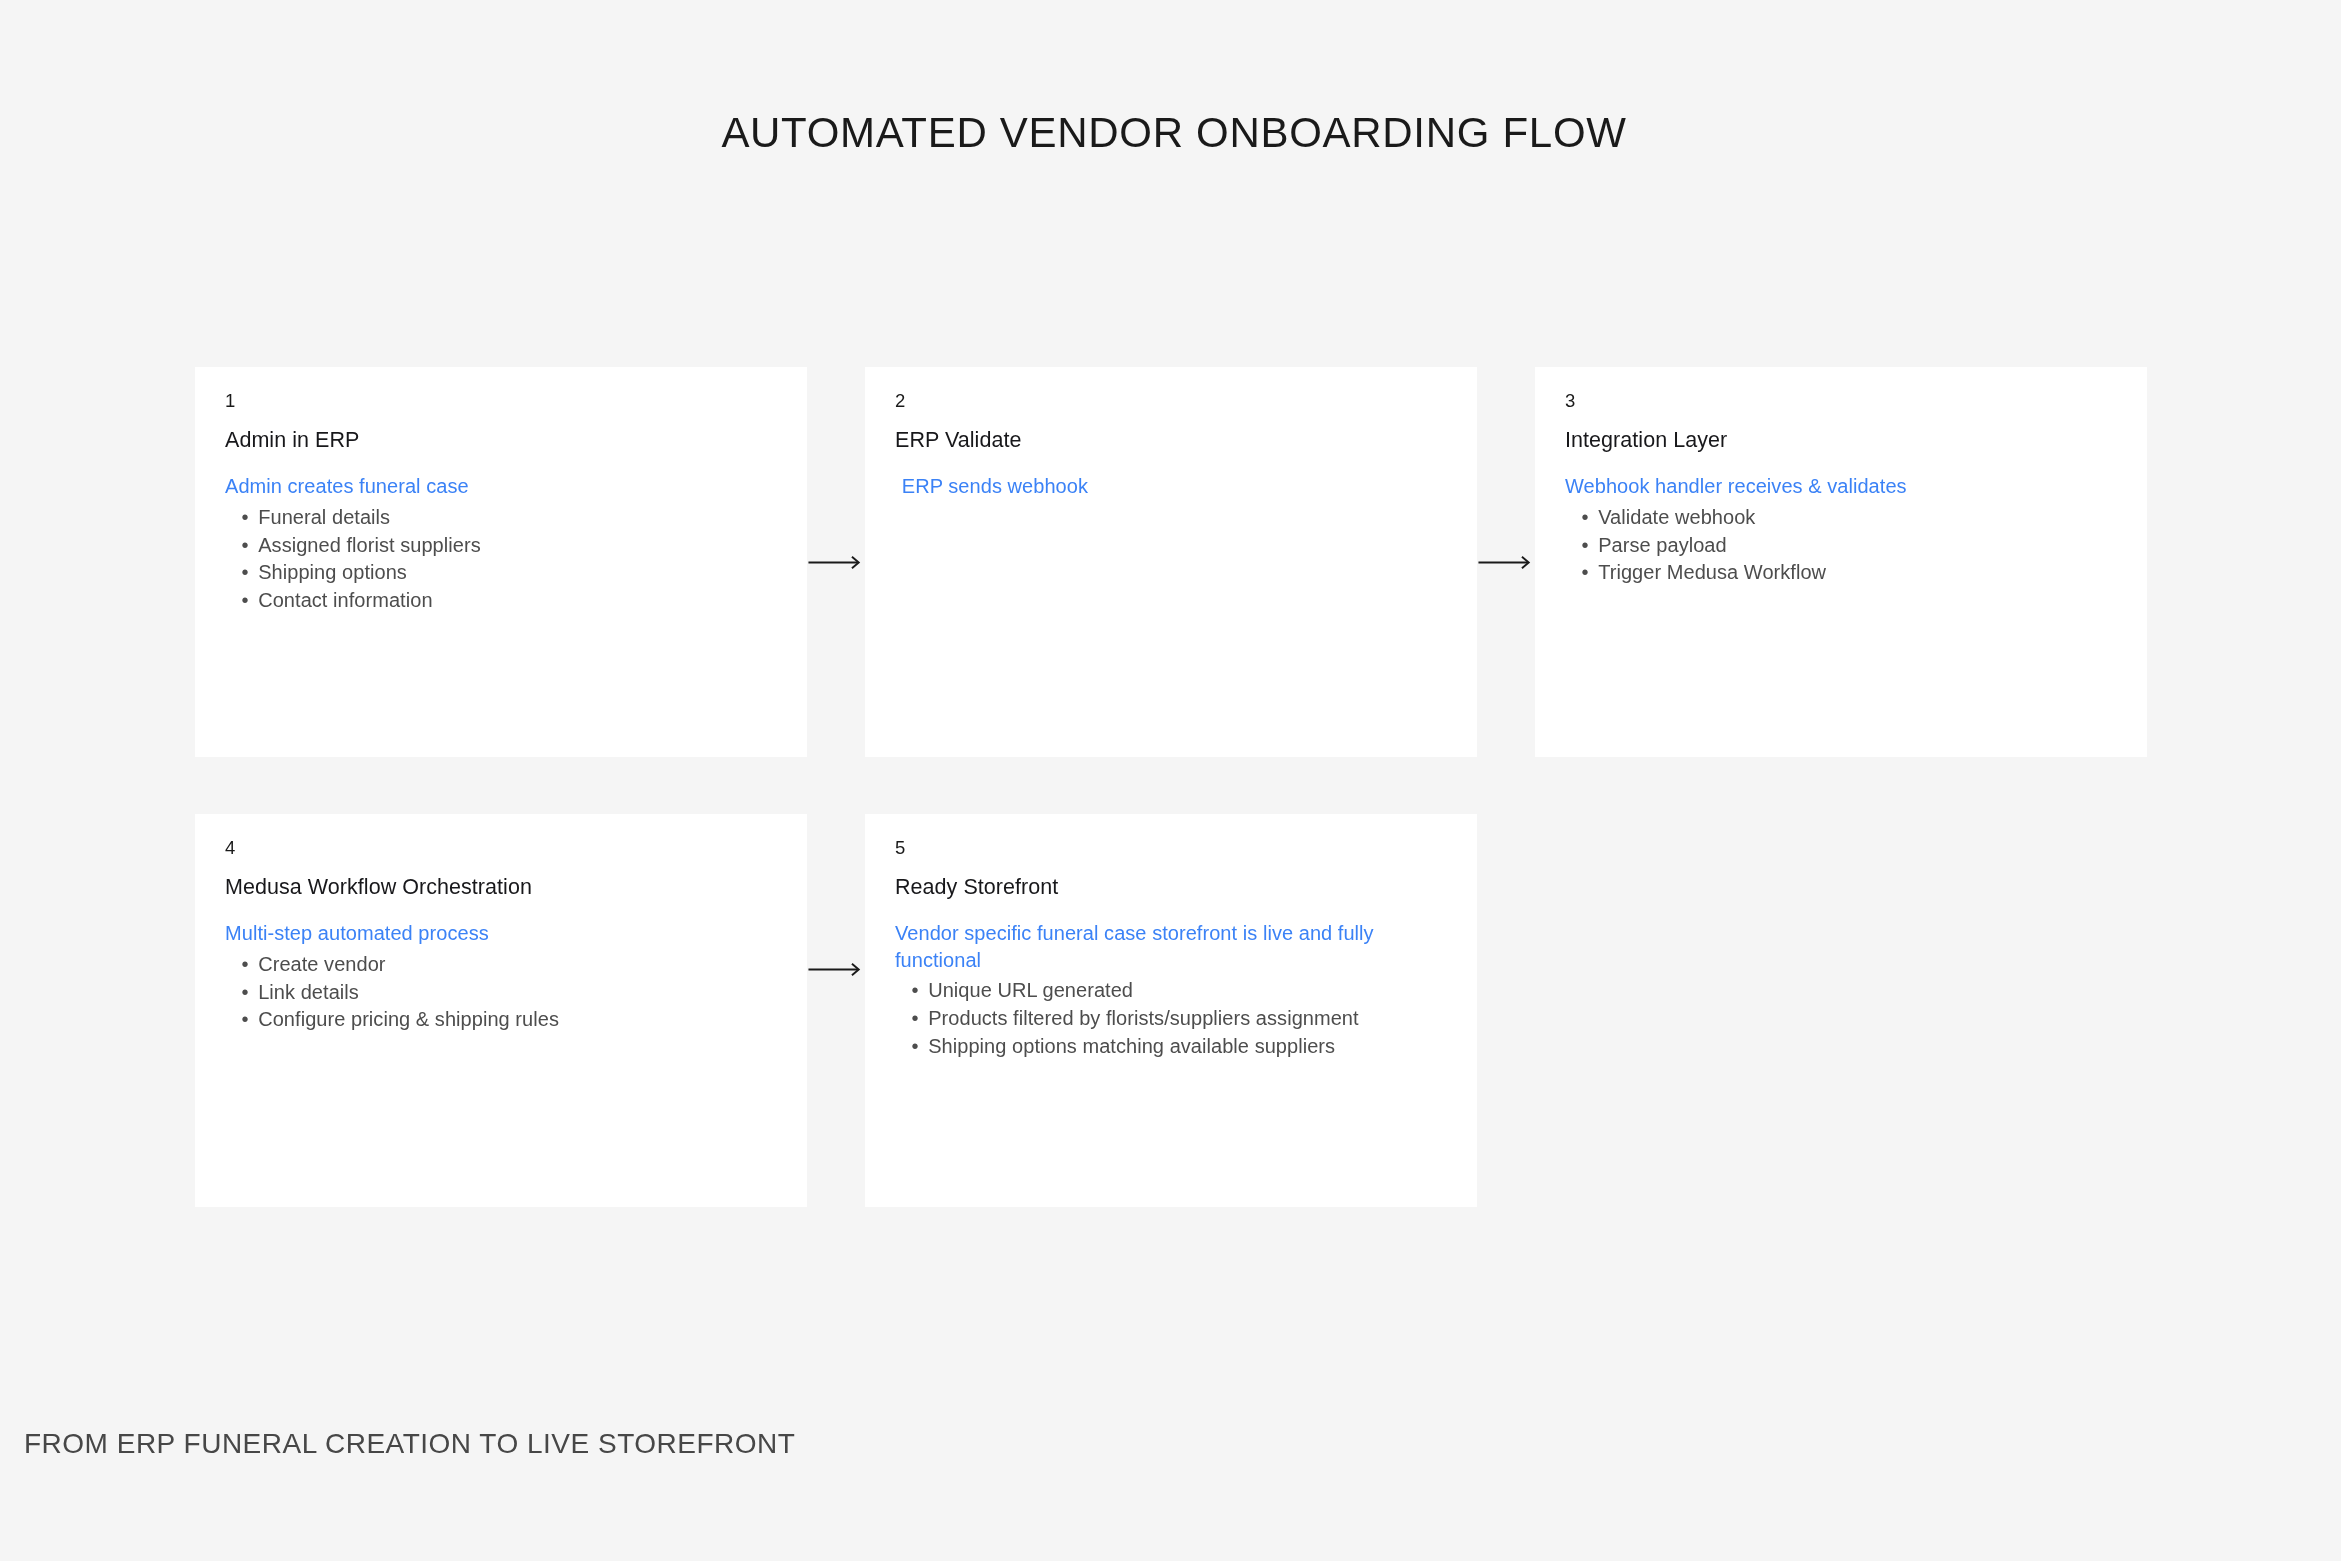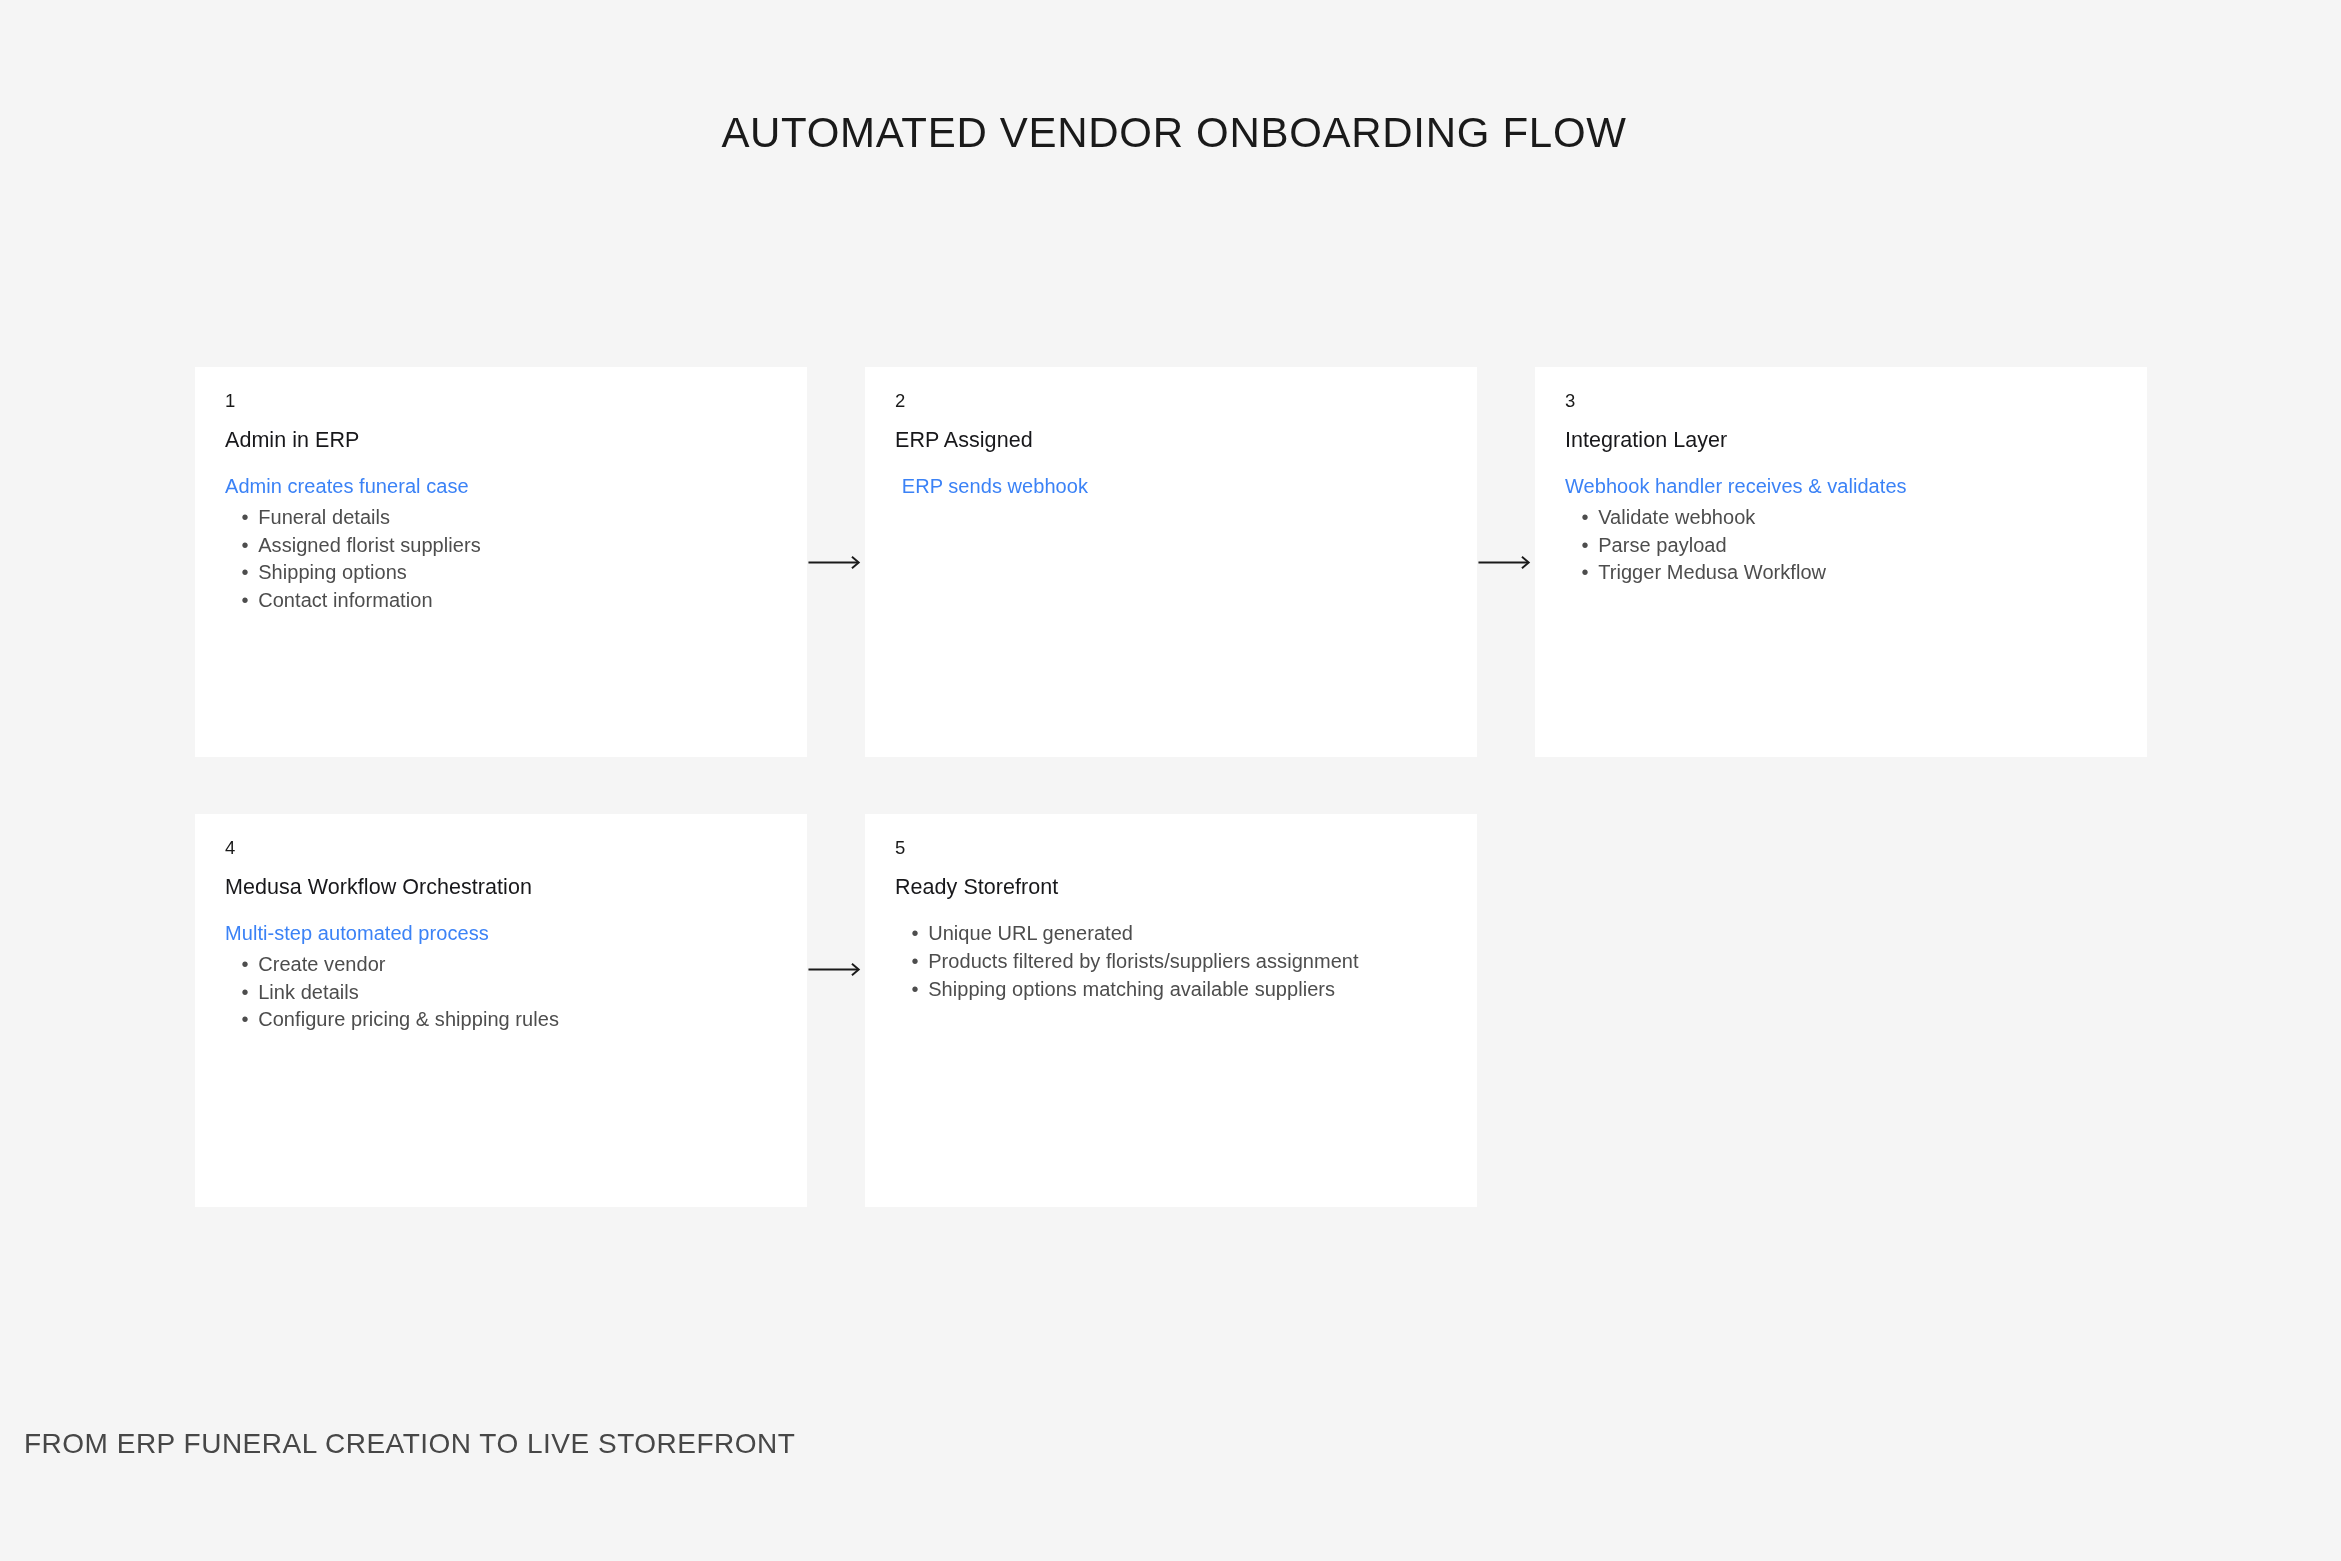--- a/index.html
+++ b/index.html
@@ -160,21 +160,21 @@
         <ul class="card-bullets">
           <li><span class="dot">•</span><span>Funeral details</span></li>
           <li><span class="dot">•</span><span>Assigned florist suppliers</span></li>
           <li><span class="dot">•</span><span>Shipping options</span></li>
           <li><span class="dot">•</span><span>Contact information</span></li>
         </ul>
       </div>
 
       <div class="card">
         <div class="card-number">2</div>
-        <div class="card-title">ERP Assigned</div>
+        <div class="card-title">ERP Validate</div>
         <p class="card-desc indented">ERP sends webhook</p>
       </div>
 
       <div class="card">
         <div class="card-number">3</div>
         <div class="card-title">Integration Layer</div>
         <p class="card-desc">Webhook handler receives &amp; validates</p>
         <ul class="card-bullets">
           <li><span class="dot">•</span><span>Validate webhook</span></li>
           <li><span class="dot">•</span><span>Parse payload</span></li>
@@ -206,20 +206,21 @@
         <ul class="card-bullets">
           <li><span class="dot">•</span><span>Create vendor</span></li>
           <li><span class="dot">•</span><span>Link details</span></li>
           <li><span class="dot">•</span><span>Configure pricing &amp; shipping rules</span></li>
         </ul>
       </div>
 
       <div class="card">
         <div class="card-number">5</div>
         <div class="card-title">Ready Storefront</div>
+        <p class="card-desc">Vendor specific funeral case storefront is live and fully functional</p>
         <ul class="card-bullets">
           <li><span class="dot">•</span><span>Unique URL generated</span></li>
           <li><span class="dot">•</span><span>Products filtered by florists/suppliers assignment</span></li>
           <li><span class="dot">•</span><span>Shipping options matching available suppliers</span></li>
         </ul>
       </div>
 
       <div class="arrow arrow-4-5">
         <svg width="58" height="29" viewBox="0 0 118 60" fill="none" xmlns="http://www.w3.org/2000/svg">
           <path d="M2 30 H104" stroke="#1a1a1a" stroke-width="4" stroke-linecap="butt"></path>

